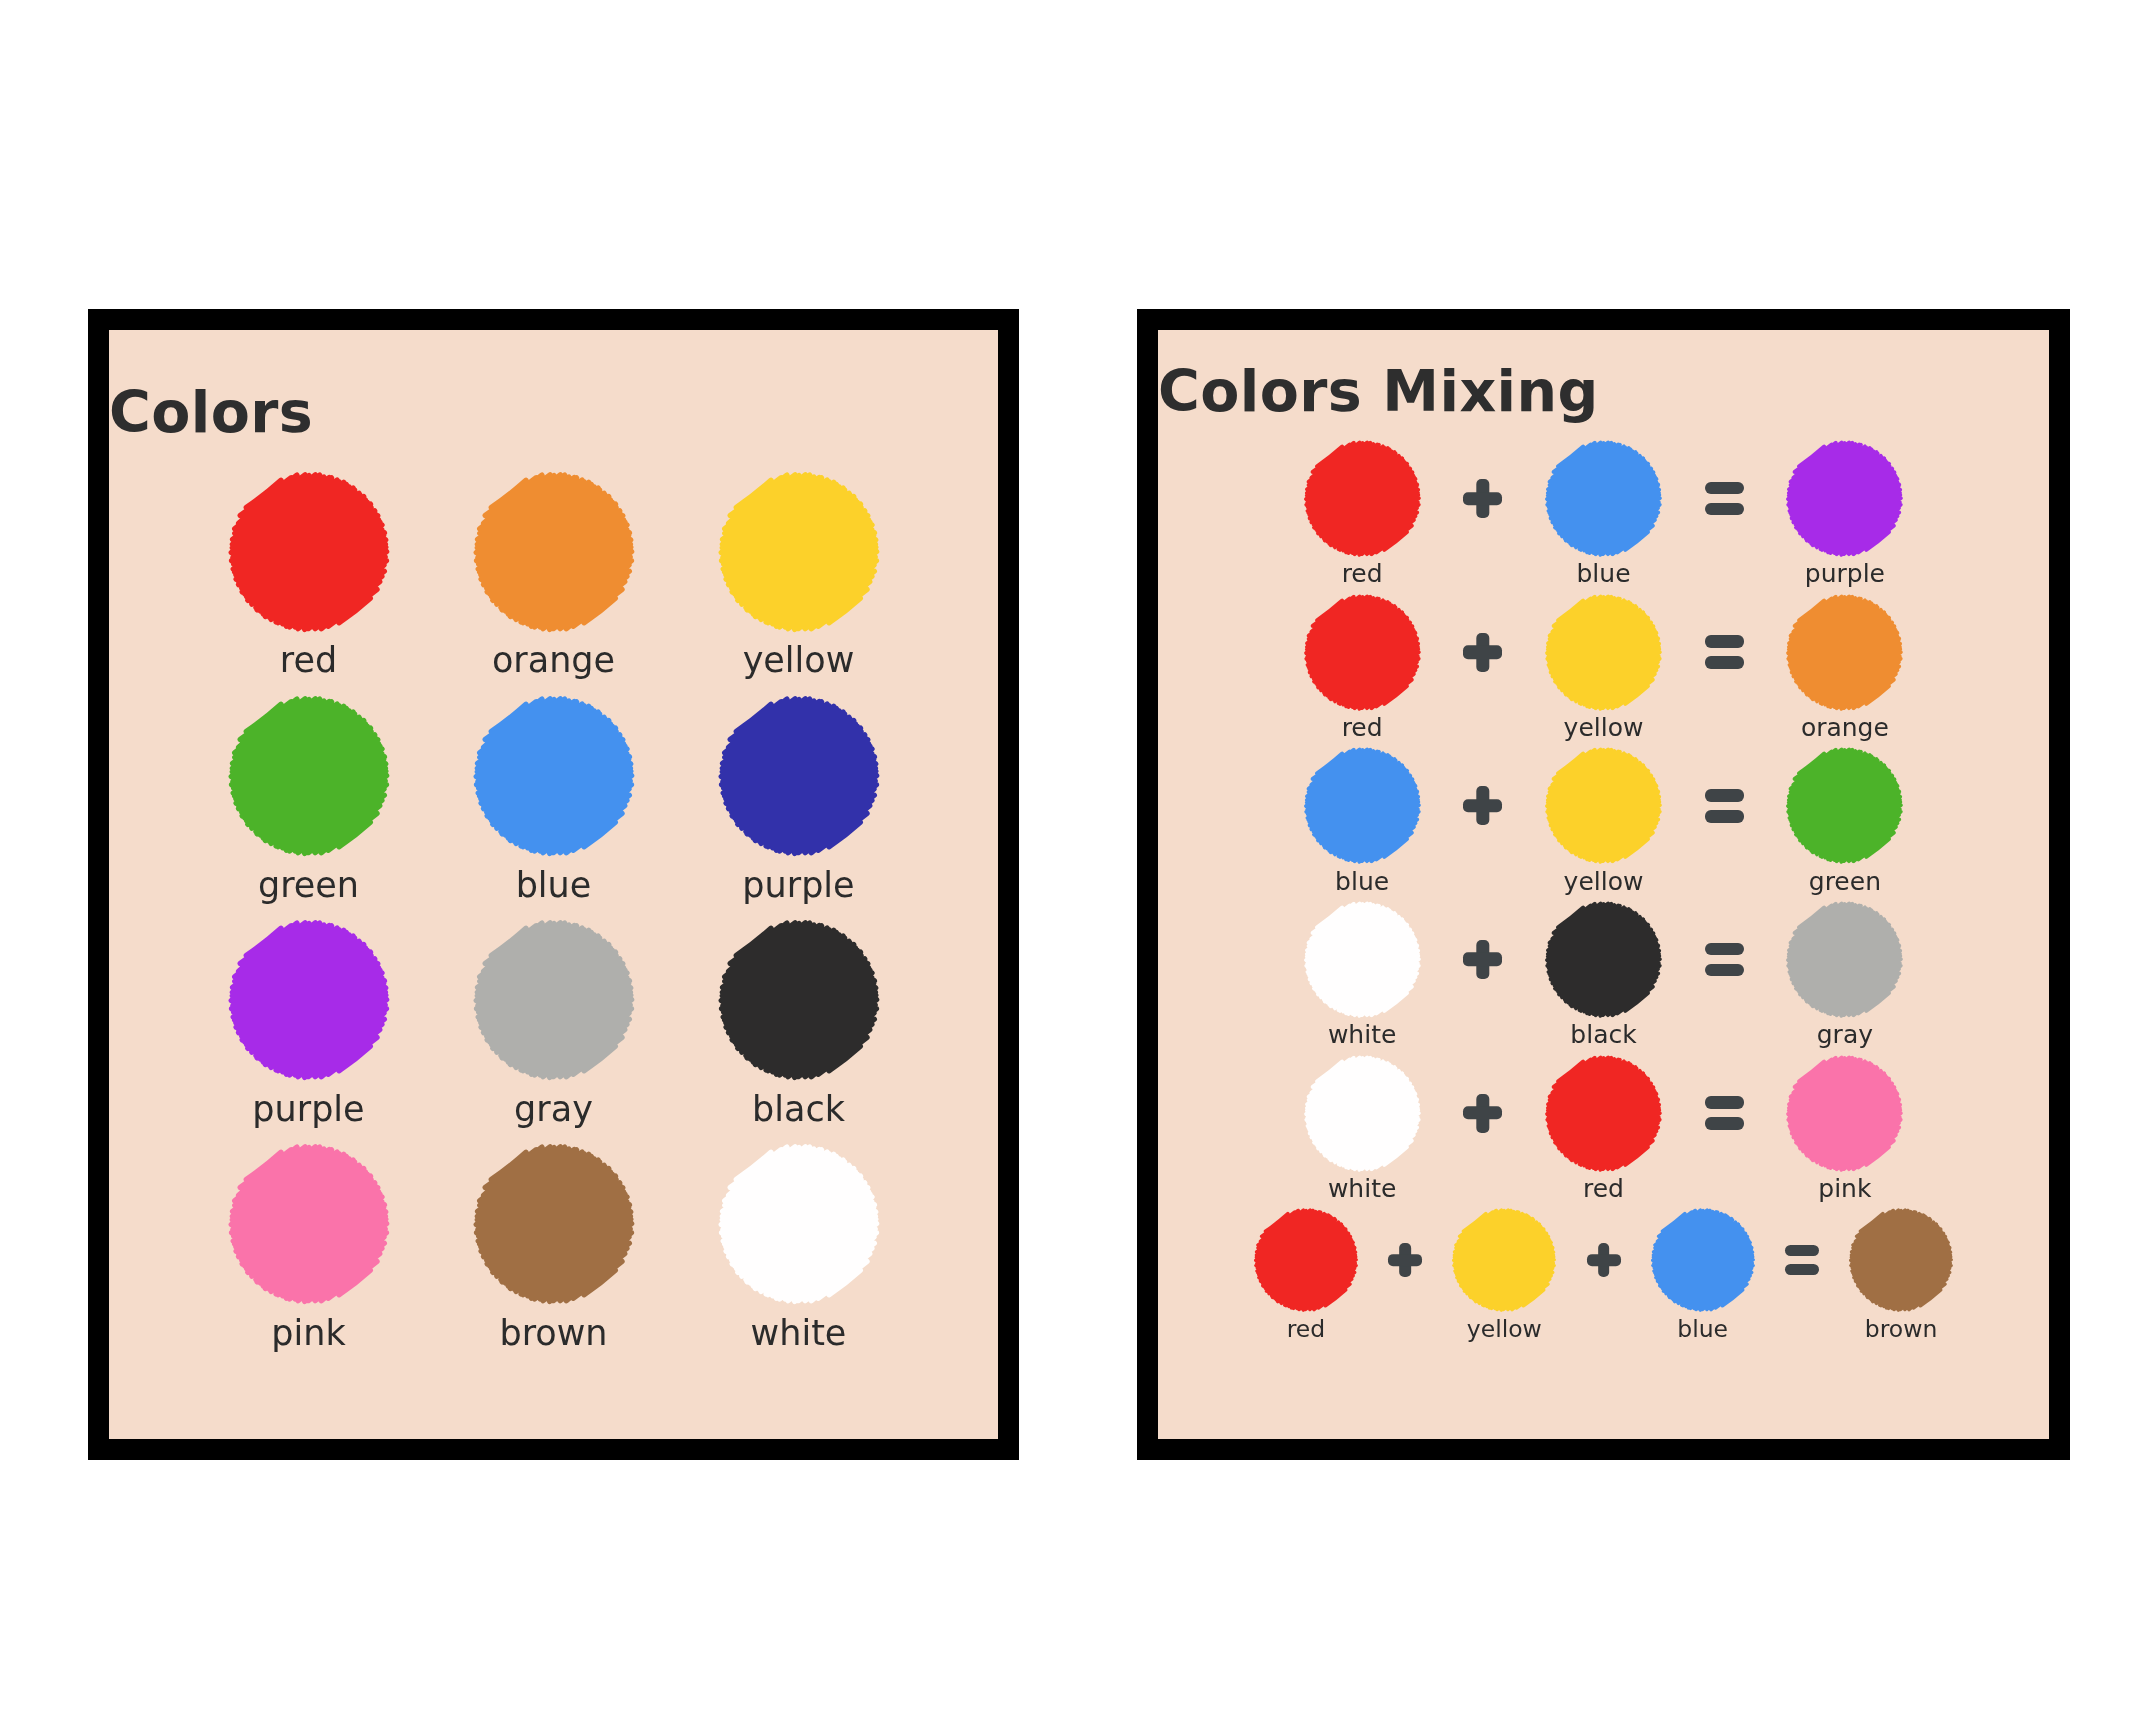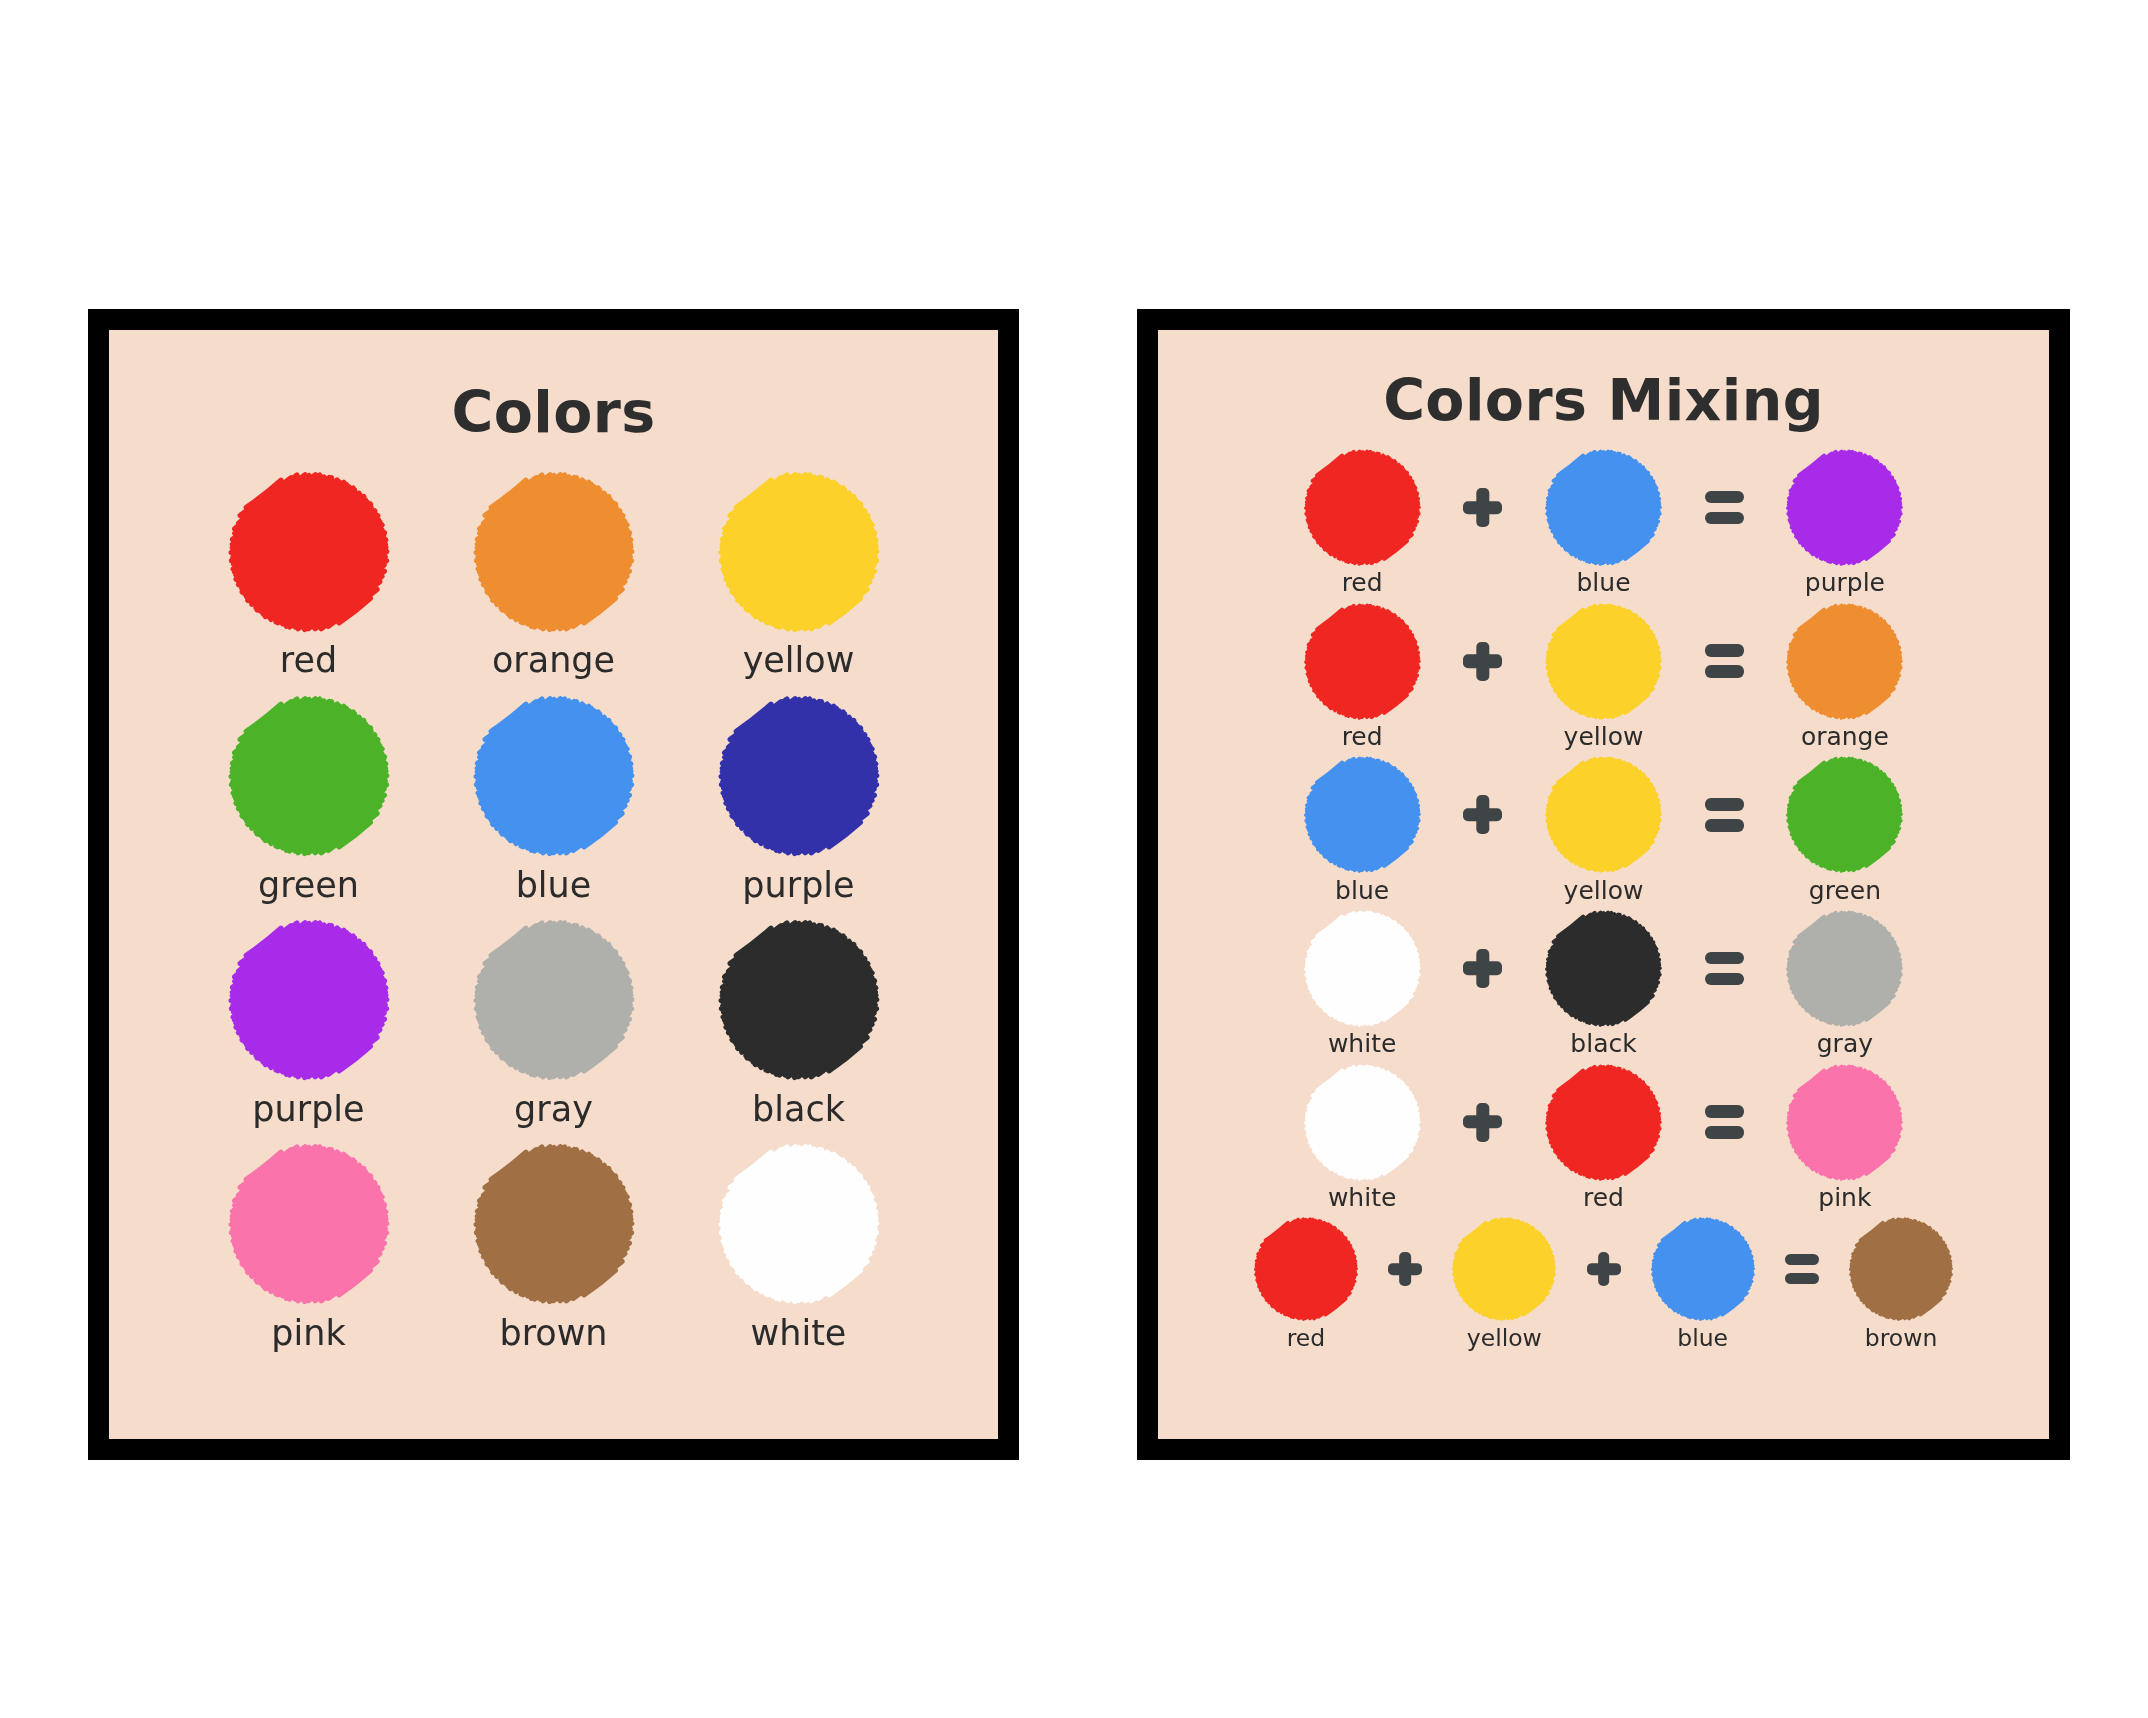--- a/index.html
+++ b/index.html
@@ -31,28 +31,28 @@
     background: #F5DCCB;
     position: relative;
     overflow: hidden;
   }
 
   #poster-colors        { left: 88px;  top: 309px; width: 931px; height: 1151px; }
   #poster-colors-mixing { left: 1137px; top: 309px; width: 933px; height: 1151px; }
 
   
   .poster-title {
-    text-align: center;
+    text-align: left;
     color: #2E2E2E;
     font-family: "DejaVu Sans", sans-serif;
     font-weight: bold;
     letter-spacing: 0.4px;
   }
   #title-colors        { font-size: 57px; margin-top: 49px; }
-  #title-colors-mixing { font-size: 57px; margin-top: 37px; }
+  #title-colors-mixing { font-size: 57px; margin-top: 28px; }
 
   
   .swatch-grid {
     display: grid;
     grid-template-columns: repeat(3, 1fr);
     row-gap: 15px;
     margin-top: 25px;
     padding: 0 77px;
   }
   .swatch-cell {

